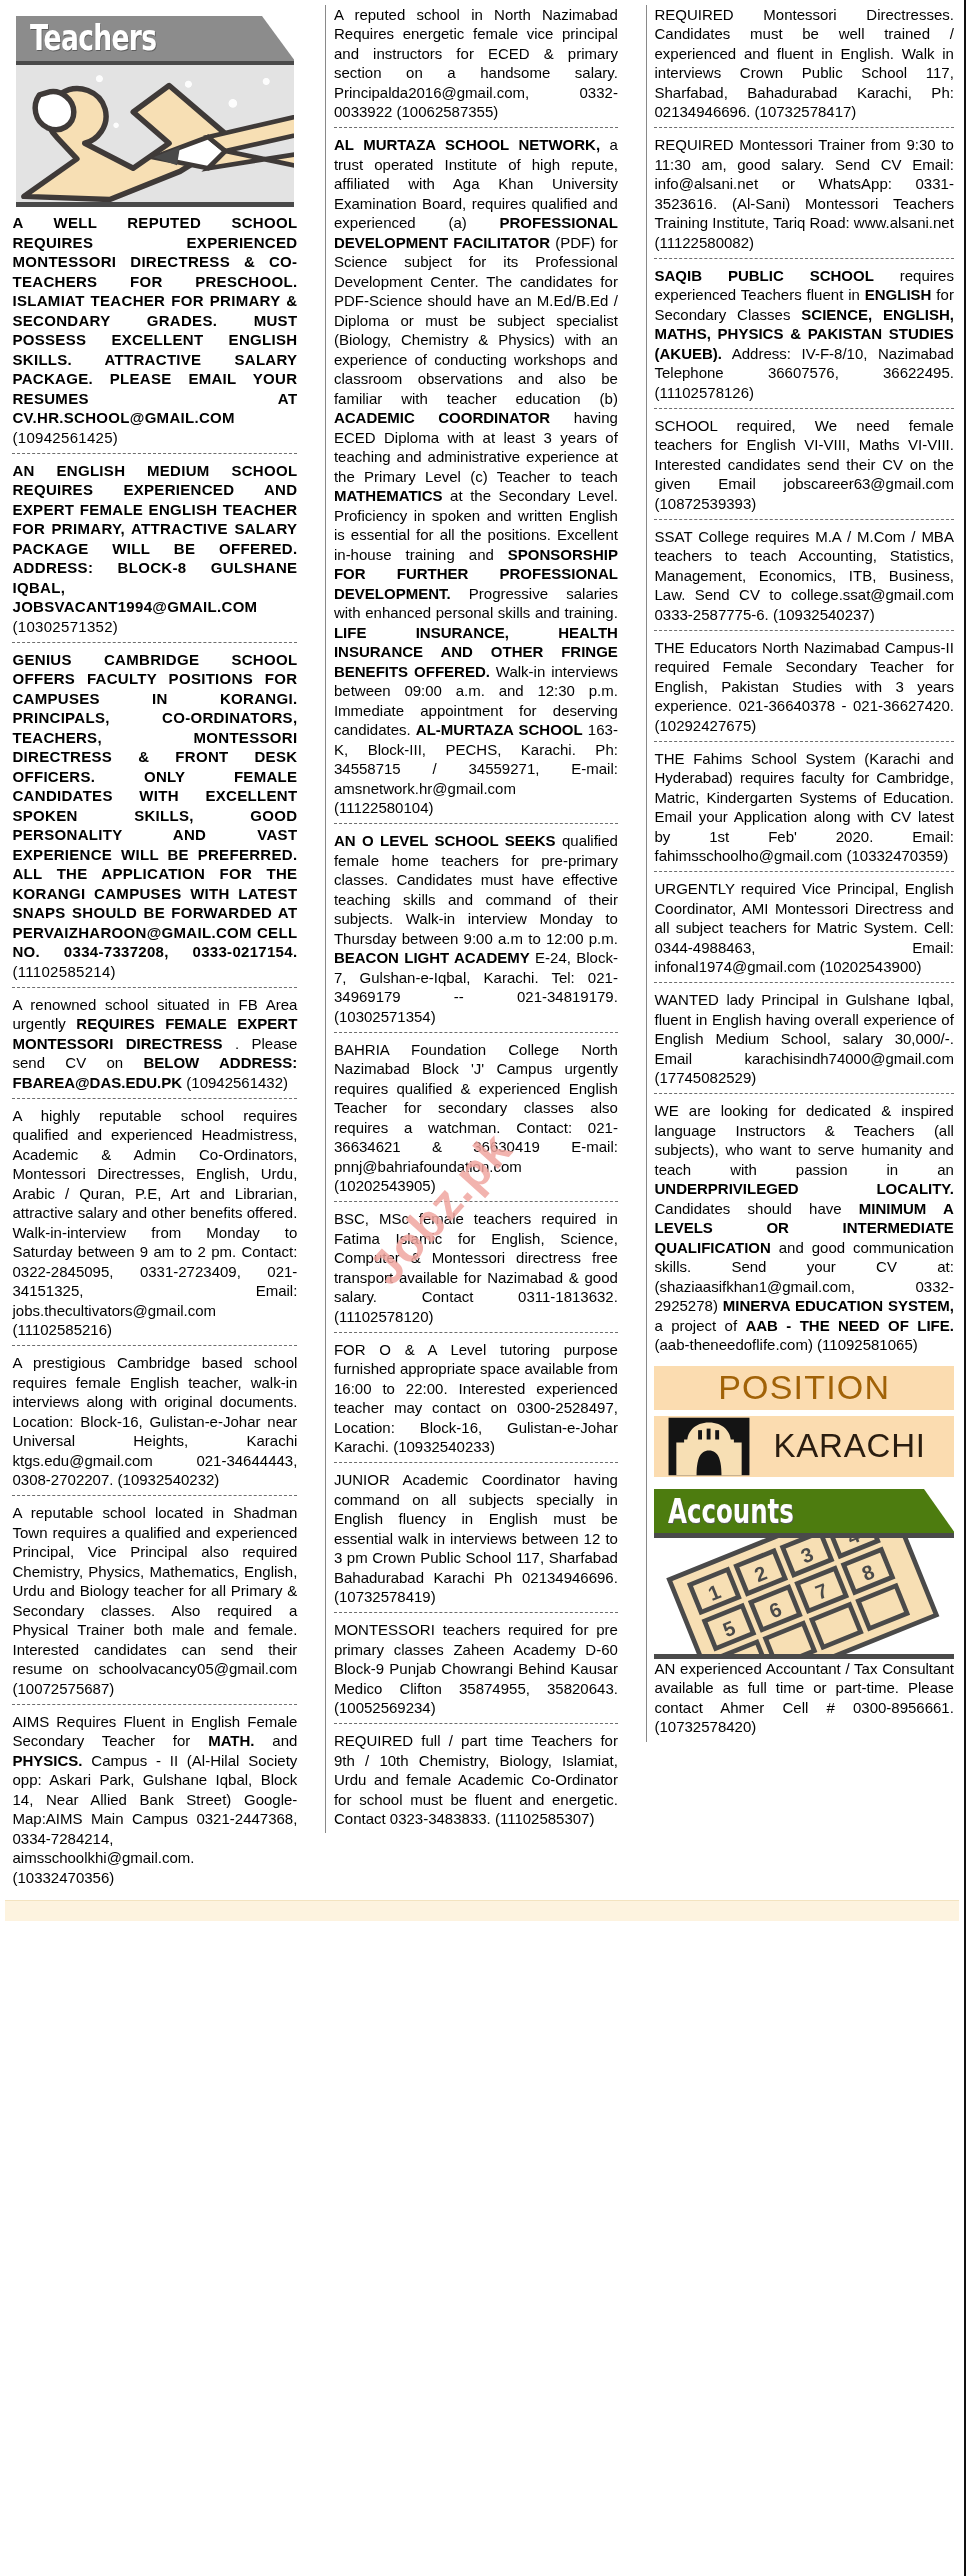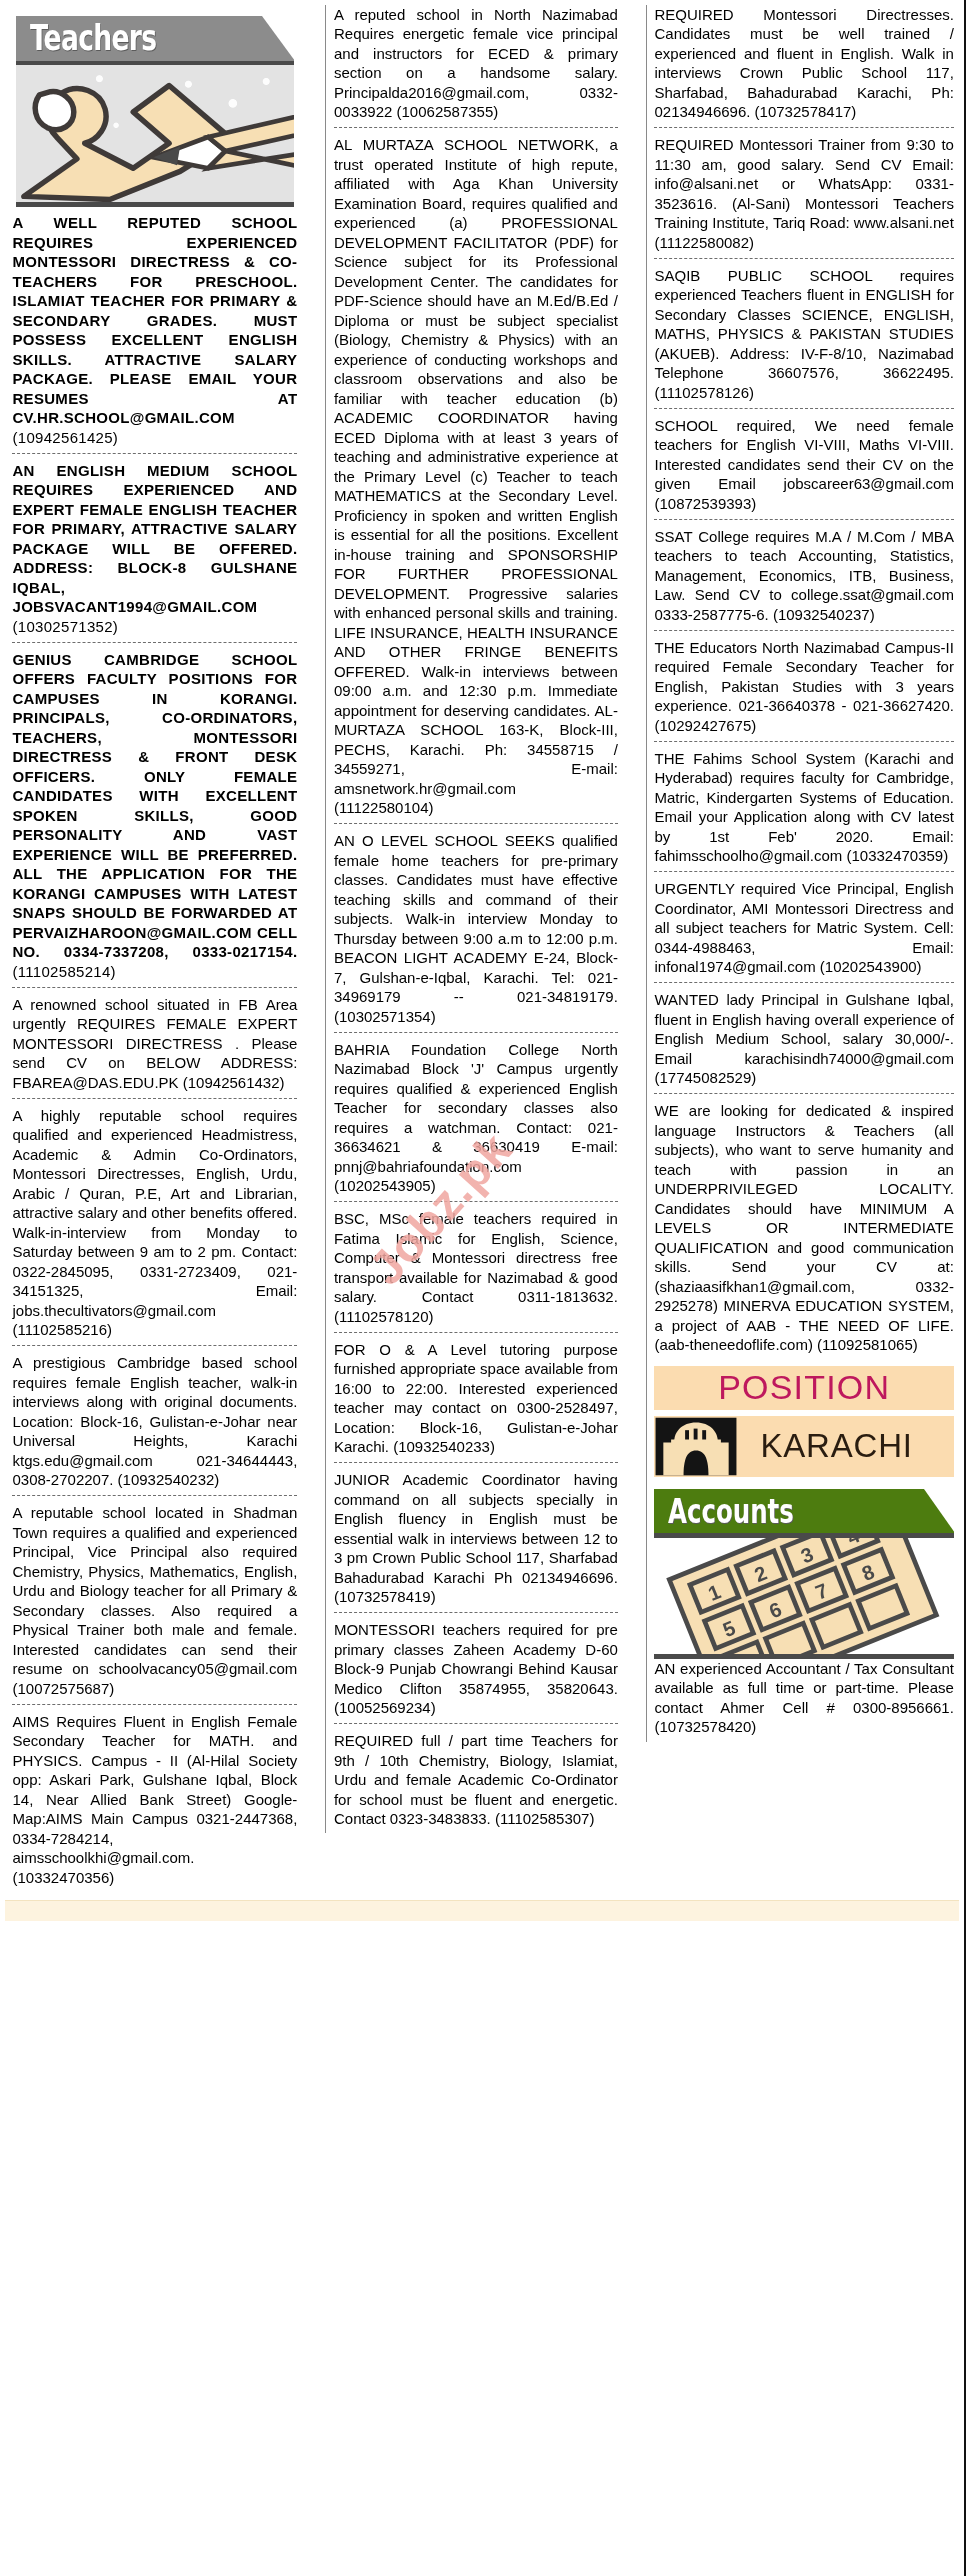--- a/index.html
+++ b/index.html
@@ -99,21 +99,21 @@
   .ad:first-letter{}
   .ad.caps{
     font-weight:bold;
     letter-spacing:0.3px;
   }
   .sep{
     border:0;border-top:1.6px dashed #6d6d6d;
     margin:5.5px 0 7px 0;
     height:0;
   }
-  b{font-weight:normal;}
+  b{font-weight:bold;}
   .ref{font-weight:normal;}
 
   
   .watermark{
     position:absolute;
     color:#f0a6a0;
     opacity:.85;
     font-size:48px;
     font-weight:bold;
     font-family:"Liberation Sans",sans-serif;
@@ -127,36 +127,36 @@
   }
 
   
   .psBlock{margin:11px 0 3.1px 0;}
   .ps-row1{
     background:#fbdcb0;
     height:44px;
     display:flex;align-items:center;justify-content:center;
   }
   .ps-row1 span{
-    font-size:34px;color:#be185d;letter-spacing:1.2px;
+    font-size:34px;color:#a16207;letter-spacing:1.2px;
   }
   .ps-row2{
     background:#e6e6e6;
     height:42px;
     display:flex;align-items:center;justify-content:center;
     border-bottom:3.1px solid #9b9b9b;
   }
   .ps-row2 span{
     font-size:31px;color:#2b2b2b;letter-spacing:1.2px;
   }
   .ps-city{
     margin-top:6.3px;
     background:#fbdcb0;
     height:61px;
-    display:flex;align-items:center;
+    display:flex;align-items:center;padding-left:13px;
   }
   .ps-city .cityicon{
     width:84px;height:61px;flex:0 0 84px;
   }
   .ps-city span{
     font-size:33px;color:#2a1d10;letter-spacing:0.8px;margin-left:22px;
   }
 
   
   .acct{margin-top:12.5px;}

